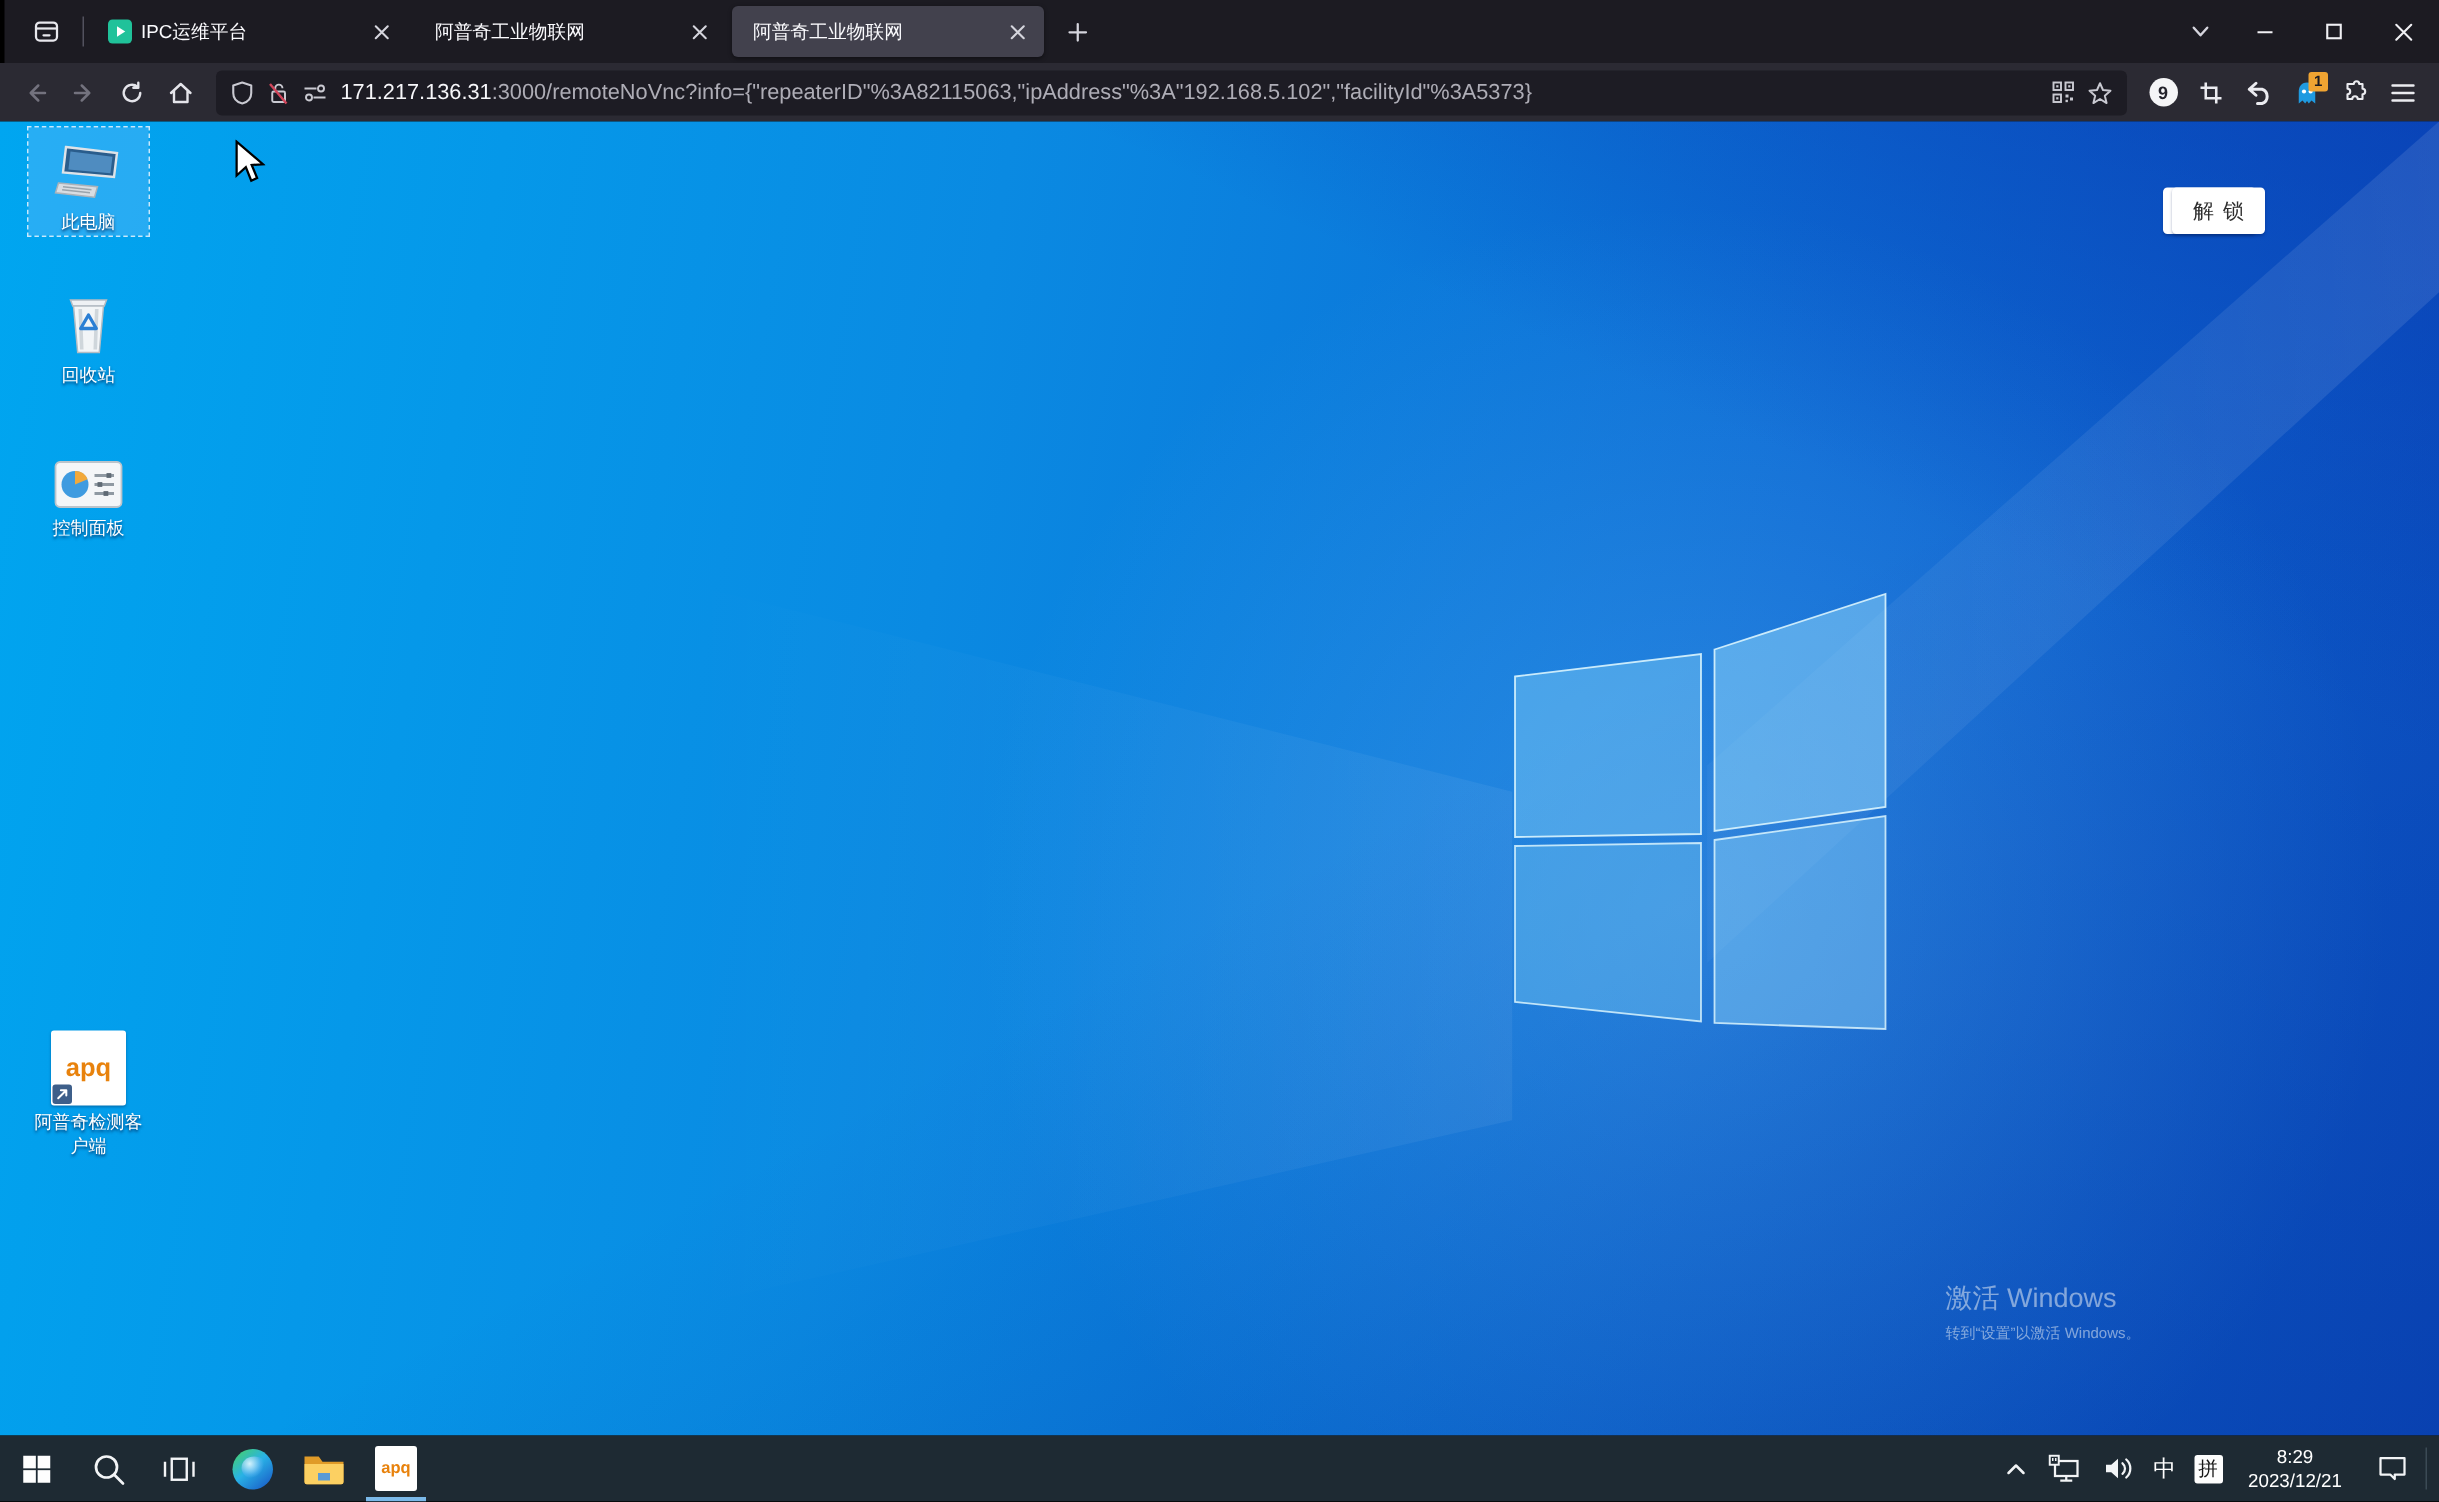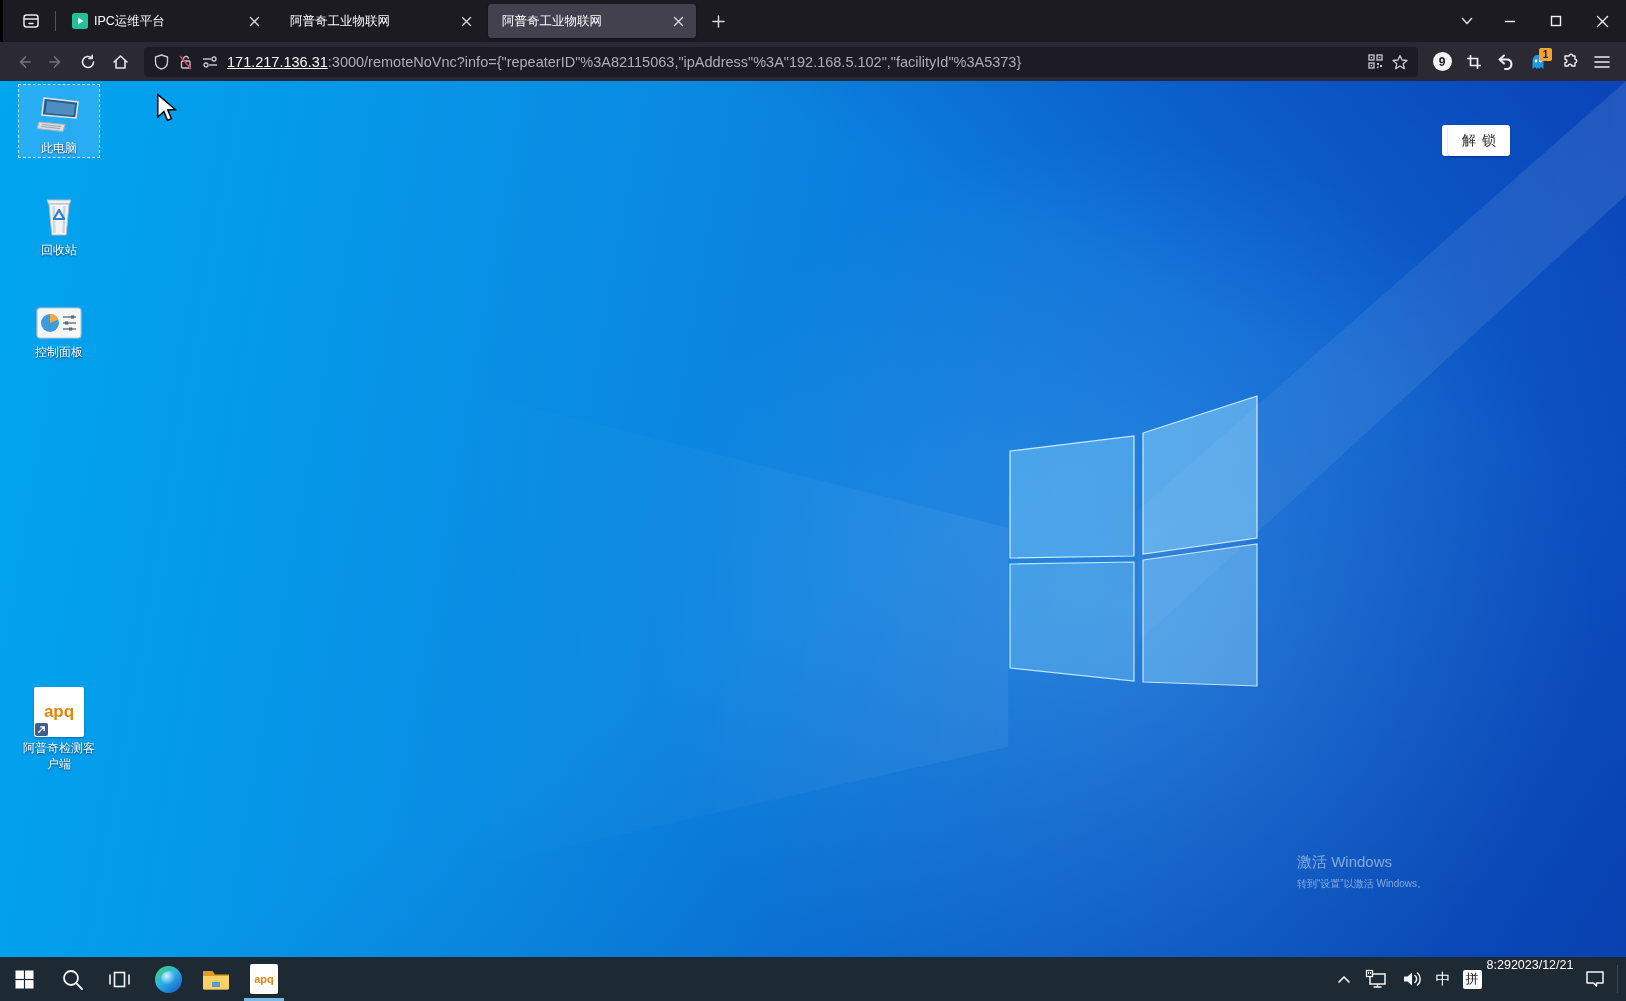--- a/index.html
+++ b/index.html
@@ -37,21 +37,21 @@
     background:#2b2a33; display:flex; align-items:center; padding:0 8px;
   }
   .navbtn { width:32px; height:30px; display:flex; align-items:center; justify-content:center; border-radius:4px; color:#e4e4ea; flex:none; }
   .navbtn.disabled { color:#73727e; }
   .urlbar {
     flex:1; height:30px; margin:0 8px; background:#1d1c24; border-radius:4px;
     display:flex; align-items:center; padding:0 10px; min-width:0;
   }
   .urlicon { display:flex; align-items:center; justify-content:center; color:#c9c9d1; margin-right:9px; flex:none; }
   .urltext { flex:1; font-size:14.5px; white-space:nowrap; overflow:hidden; min-width:0; }
-  .urltext .host { color:#f7f7fa;text-decoration:underline; }
+  .urltext .host { color:#f7f7fa; }
   .urltext .rest { color:#aeadb6; }
   .extbtn { width:32px; height:30px; display:flex; align-items:center; justify-content:center; color:#ebebf0; position:relative; flex:none; }
   .badge9 { width:19px; height:19px; border-radius:50%; background:#f5f5f7; color:#23222b; font-size:12px; font-weight:bold; display:flex; align-items:center; justify-content:center; }
   .dovebadge { position:absolute; top:1px; right:2px; min-width:13px; height:13px; background:#f0a432; color:#1c1b22; font-size:10px; font-weight:bold; border-radius:2px; display:flex; align-items:center; justify-content:center; padding:0 2px; }
 
   
   .desktop {
     position:absolute; left:0; top:81px; width:1626px; height:876px; overflow:hidden;
     background:
       linear-gradient(205deg, rgba(6,48,168,.50) 0%, rgba(6,48,168,0) 26%),
@@ -77,41 +77,41 @@
   .vncbtn {
     position:absolute; width:62px; height:31px; background:#fff; border-radius:3px;
     display:flex; align-items:center; justify-content:center;
     color:#2e2e2e; font-size:14px; letter-spacing:6px; padding-left:6px;
     box-shadow:0 1px 2px rgba(0,30,90,.35);
   }
   .btn-disconnect { left:1442px; top:44px; }
   .btn-unlock { left:1448px; top:44px; }
 
   .watermark { position:absolute; left:1297px; top:772px; color:rgba(238,242,246,.52); pointer-events:none; }
-  .watermark .l1 { font-size:15px; }
+  .watermark .l1 { font-size:18px; }
   .watermark .l2 { font-size:10px; margin-top:5px; }
 
   .cursor { position:absolute; left:155px; top:12px; pointer-events:none; }
 
   
   .taskbar {
     position:absolute; left:0; top:957px; width:1626px; height:44px;
     background:#1e2a33; display:flex; align-items:stretch; color:#eef1f4;
   }
   .tbtn { width:48px; display:flex; align-items:center; justify-content:center; position:relative; flex:none; }
   .tbtn.appactive::after { content:""; position:absolute; left:4px; right:4px; bottom:0; height:3px; background:#7ab8e8; }
   .apq-task { width:28px; height:30px; background:#fff; border-radius:2px; display:flex; align-items:center; justify-content:center; }
   .apq-task span { color:#e8820c; font-weight:bold; font-size:11px; }
   .edgeicon { width:27px; height:27px; border-radius:50%; background:linear-gradient(140deg,#46d169 4%, #29b2e6 46%, #1a5fc8 92%); position:relative; overflow:hidden; }
   .edgeicon::after { content:""; position:absolute; left:6px; top:5px; width:17px; height:15px; border-radius:50%; background:radial-gradient(circle at 32% 32%, rgba(220,245,255,.95) 0%, rgba(90,180,240,.55) 48%, rgba(90,180,240,0) 62%); }
   .trayspacer { flex:1; }
   .traybtn { display:flex; align-items:center; justify-content:center; flex:none; }
   .lang { width:28px; font-size:15px; color:#fff; }
   .imebox { width:19px; height:19px; background:#fdfdfd; color:#161616; border-radius:2px; font-size:13px; display:flex; align-items:center; justify-content:center; }
-  .clock { width:86px; flex:none; display:flex; flex-direction:row; align-items:flex-start; justify-content:center; font-size:12.5px; line-height:1.3; color:#fff; }
+  .clock { width:86px; flex:none; display:flex; flex-direction:column; align-items:center; justify-content:center; font-size:12.5px; line-height:1.3; color:#fff; }
   .traysep { width:1px; background:#3b4a55; margin:8px 0; flex:none; }
   .showdesk { width:8px; flex:none; }
 
   svg { display:block; }
 </style>
 </head>
 <body>
 
 <div class="screen">
 

